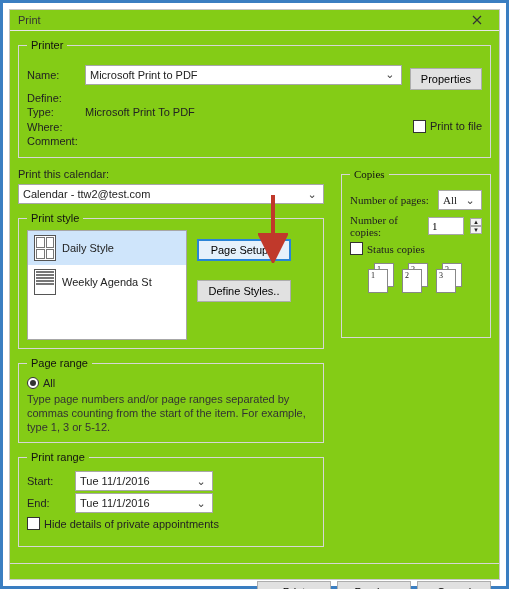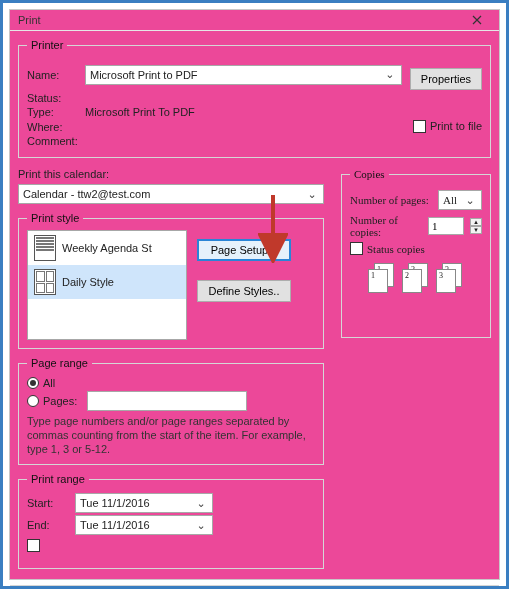--- a/index.html
+++ b/index.html
@@ -13,21 +13,21 @@
     width: 509px;
     height: 589px;
     border: 3px solid #3a7ec1;
     position: relative;
     background: #fff;
   }
   .window {
     position: absolute;
     left: 6px; top: 6px; right: 6px; bottom: 6px;
     border: 1px solid #c8c8c8;
-    background: #ec4899;
+    background: #84cc16;
     display: flex;
     flex-direction: column;
   }
   .titlebar {
     height: 26px;
     display: flex;
     align-items: center;
     justify-content: space-between;
     padding: 0 6px 0 8px;
     border-bottom: 1px solid #e6e6e6;
@@ -171,21 +171,21 @@
         <legend>Printer</legend>
         <div class="row">
           <span class="lbl">Name:</span>
           <div class="select printer-name">
             <span>Microsoft Print to PDF</span>
             <span class="caret">⌄</span>
           </div>
           <button class="btn">Properties</button>
         </div>
         <div class="row">
-            <span class="lbl">Status:</span>
+            <span class="lbl">Define:</span>
             <span></span>
           </div>
         <div class="row">
             <span class="lbl">Type:</span>
             <span>Microsoft Print To PDF</span>
           </div>
         <div class="row" style="align-items:center;">
           <span class="lbl">Where:</span>
           <span style="flex:1"></span>
           <label class="print-to-file">
@@ -205,57 +205,52 @@
           <div style="margin:2px 0 4px 0;">Print this calendar:</div>
           <div class="select cal-select">
             <span>Calendar - ttw2@test.com</span>
             <span class="caret">⌄</span>
           </div>
 
           <fieldset class="group" style="margin-top:8px;">
             <legend>Print style</legend>
             <div style="display:flex;">
               <div class="style-list">
+                <div class="style-item selected">
+                  <span class="style-icon ic-daily">
+                      <div></div>
+                      <div></div>
+                      <div></div>
+                      <div></div>
+                    </span>
+                  <span>Daily Style</span>
+                </div>
                 <div class="style-item">
                   <span class="style-icon ic-agenda">
                       <div></div>
                       <div></div>
                       <div></div>
                       <div></div>
                       <div></div>
                     </span>
                   <span>Weekly Agenda St</span>
-                </div>
-                <div class="style-item selected">
-                  <span class="style-icon ic-daily">
-                      <div></div>
-                      <div></div>
-                      <div></div>
-                      <div></div>
-                    </span>
-                  <span>Daily Style</span>
                 </div>
               </div>
               <div class="style-right">
                 <button class="btn highlight">Page Setup...</button>
                 <button class="btn">Define Styles..</button>
               </div>
             </div>
           </fieldset>
 
           <fieldset class="group">
             <legend>Page range</legend>
             <div class="radio-row">
               <span class="radio-visual checked"></span>
               <span class="rlabel">All</span>
-            </div>
-            <div class="radio-row">
-              <span class="radio-visual"></span>
-              <span class="rlabel" style="width:40px;">Pages:</span>
-              <input class="textinput pages-input" value="" style="">
             </div>
             <div class="hint">Type page numbers and/or page ranges separated by commas counting from the start of the item.  For example, type 1, 3 or 5-12.</div>
           </fieldset>
 
           <fieldset class="group">
             <legend>Print range</legend>
             <div class="row">
               <span class="lbl2">Start:</span>
               <div class="dateinput">
                 <span>Tue 11/1/2016</span>
@@ -264,20 +259,21 @@
             </div>
             <div class="row">
               <span class="lbl2">End:</span>
               <div class="dateinput">
                 <span>Tue 11/1/2016</span>
                 <span class="caret">⌄</span>
               </div>
             </div>
             <label class="collate-box" style="margin-top:4px;">
               <span class="checkbox-visual"></span>
+              <span>Hide details of private appointments</span>
             </label>
           </fieldset>
         </div>
 
         <div class="colR">
 
           <fieldset class="group" style="height:170px;font-family:Liberation Serif, serif;">
             <legend>Copies</legend>
             <div class="copies-row">
               <span style="flex:1">Number of pages:</span>

